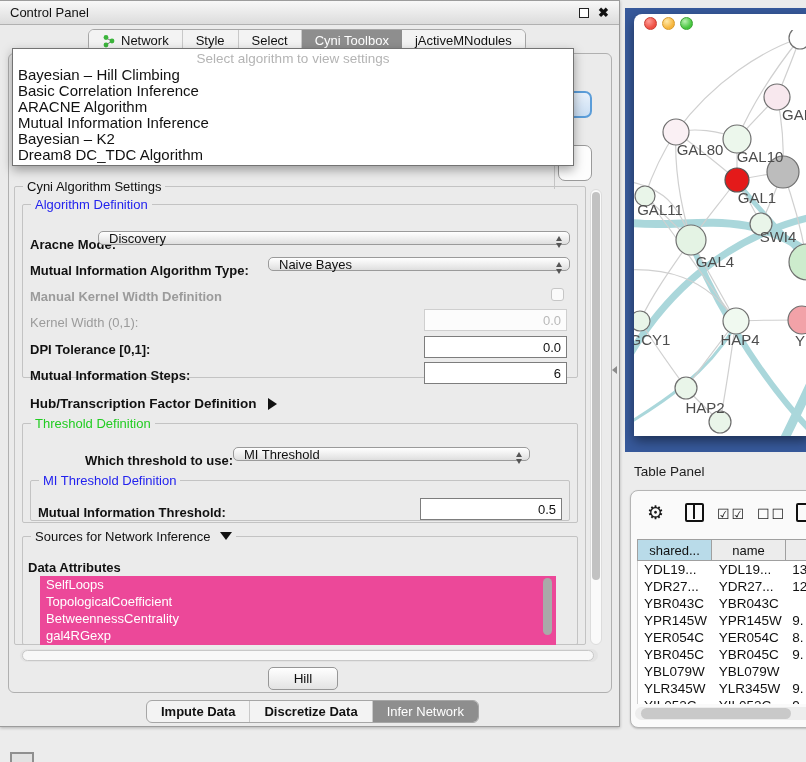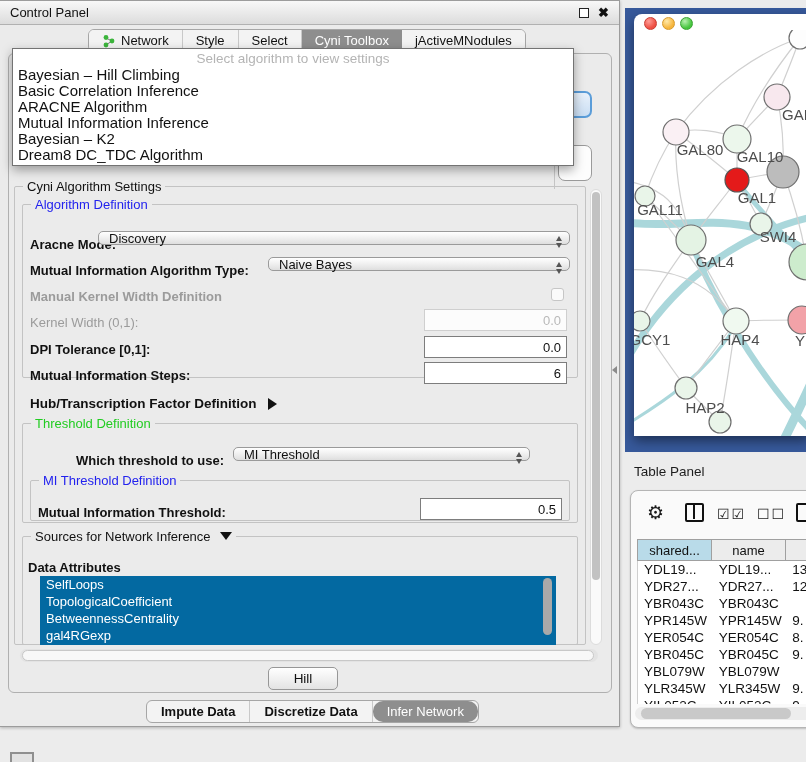--- a/index.html
+++ b/index.html
@@ -71,42 +71,42 @@
   #mk-checkbox { left:551px; top:287px; width:13px; height:13px; border:1px solid #c6c6c6;
     border-radius:3px; background:#fafafa; }
 
   .tri-right { display:inline-block; width:0; height:0; border-top:6px solid transparent;
     border-bottom:6px solid transparent; border-left:9px solid #111; margin-left:8px;
     vertical-align:-2px; }
   .tri-down-s { display:inline-block; width:0; height:0; border-left:6px solid transparent;
     border-right:6px solid transparent; border-top:8px solid #111; margin-left:6px; vertical-align:1px; }
 
   
-  #attr-list { left:40px; top:575px; width:516px; height:69px; background:#0369a1; overflow:hidden; }
+  #attr-list { left:40px; top:575px; width:516px; height:69px; background:#ec4899; overflow:hidden; }
   .attr-item { color:#fff; font-size:13px; height:17px; line-height:17px; padding-left:6px; }
   #attr-scroll { left:543px; top:577px; width:9px; height:64px; }
   #attr-thumb { position:absolute; top:0; left:0; width:9px; height:57px; background:#a9a9a9; border-radius:5px; }
 
   
   #v-scroll { left:590px; top:188px; width:12px; height:456px; background:#fafafa;
     border:1px solid #dcdcdc; border-radius:6px; }
   #v-thumb { position:absolute; left:1px; top:2px; width:8px; height:388px; background:#c2c2c2; border-radius:5px; }
   #h-scroll { left:20px; top:648px; width:578px; height:13px; background:#e3e3e3; border-radius:7px; }
   #h-thumb { position:absolute; left:2px; top:1px; width:572px; height:11px; background:#f8f8f8;
     border:1px solid #c8c8c8; border-radius:6px; }
 
   #apply-btn { left:268px; top:666px; width:70px; height:23px; border:1px solid #979797;
     border-radius:5px; background:linear-gradient(#ffffff,#e3e3e3); font-size:13.5px;
     display:flex; align-items:center; justify-content:center; }
 
   #bottom-tabs { top:699px; left:146px; height:23px; display:flex; border:1px solid #a6a6a6;
     border-radius:6px; background:#f3f3f3; overflow:hidden; }
   .btab { display:flex; align-items:center; padding:0 14px; font-size:13px; font-weight:bold;
     border-right:1px solid #c9c9c9; white-space:nowrap; }
-  .btab:last-child { border-right:none;border-radius:10px; }
+  .btab:last-child { border-right:none; }
   .btab.sel { background:#8e8e8e; color:#fff; border-right:none; font-weight:normal; }
 
   
   #net-panel { left:625px; top:8px; width:181px; height:444px; background:#37599b; }
   #net-window { position:absolute; left:9px; top:6px; width:175px; height:422px; background:#fff;
     border-radius:8px 0 0 0; box-shadow:0 5px 12px rgba(0,0,0,.45); }
   .tl { position:absolute; top:3px; width:13px; height:13px; border-radius:50%; }
   #tl-red { left:10px; background:radial-gradient(circle at 35% 30%, #ff9d96, #ee4f43 65%); border:1px solid #c93d33;}
   #tl-yellow { left:28px; background:radial-gradient(circle at 35% 30%, #ffe9a8, #f6b53c 65%); border:1px solid #d79a2c;}
   #tl-green { left:46px; background:radial-gradient(circle at 35% 30%, #b8f0b0, #46c53e 65%); border:1px solid #3aa433;}
@@ -232,21 +232,21 @@
 
   <div class="abs" style="left:30px; top:395px; font-size:13.5px; font-weight:bold;">
     <span>Hub/Transcription Factor Definition</span>
     <span class="tri-right"></span>
   </div>
 
   <div class="abs grp" style="left:22px; top:422px; width:556px; height:100px;">
     <span class="legend green">Threshold Definition</span>
   </div>
 
-  <span class="flabel" style="left:76px; top:452px;text-align:center;">Which threshold to use:</span>
+  <span class="flabel" style="left:85px; top:452px;text-align:center;">Which threshold to use:</span>
   <div class="combo" style="left:233px; top:446px; width:297px;">
     <span>MI Threshold</span>
     <span class="arrows">
         <span class="tri-up"></span>
         <span class="tri-dn"></span>
       </span>
   </div>
 
   <div class="abs grp" style="left:30px; top:479px; width:540px; height:41px;">
     <span class="legend blue">MI Threshold Definition</span>

